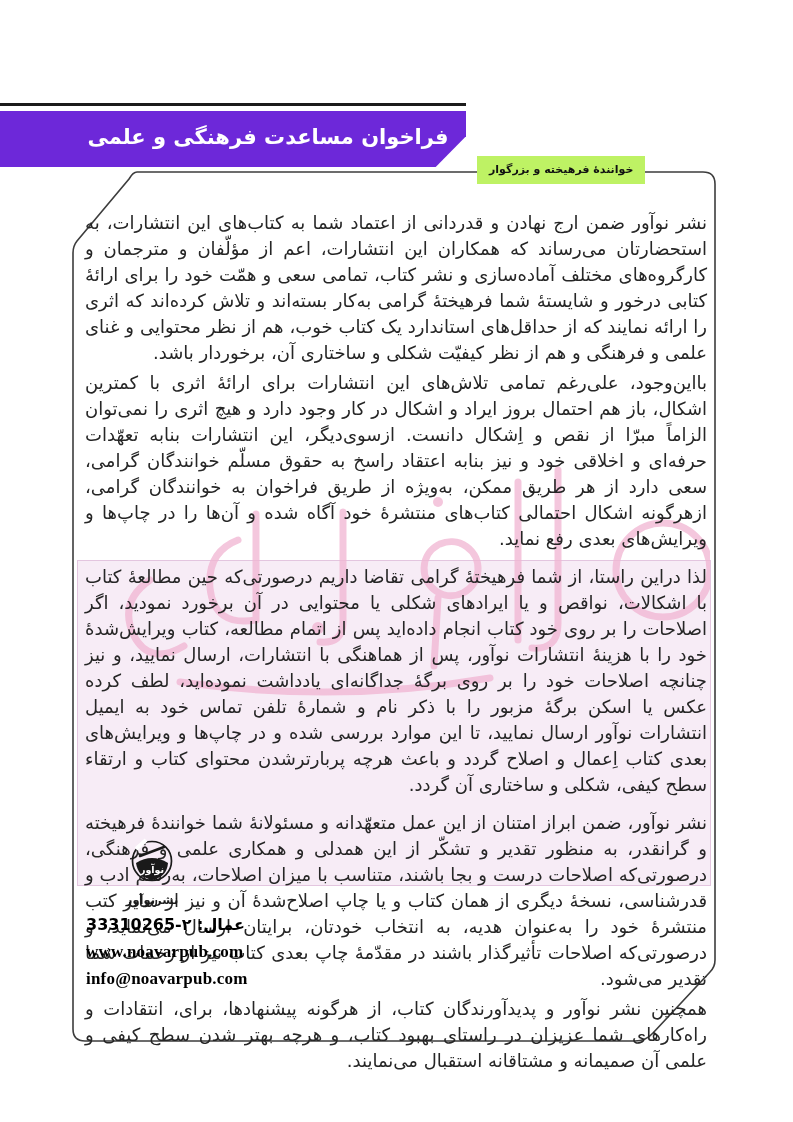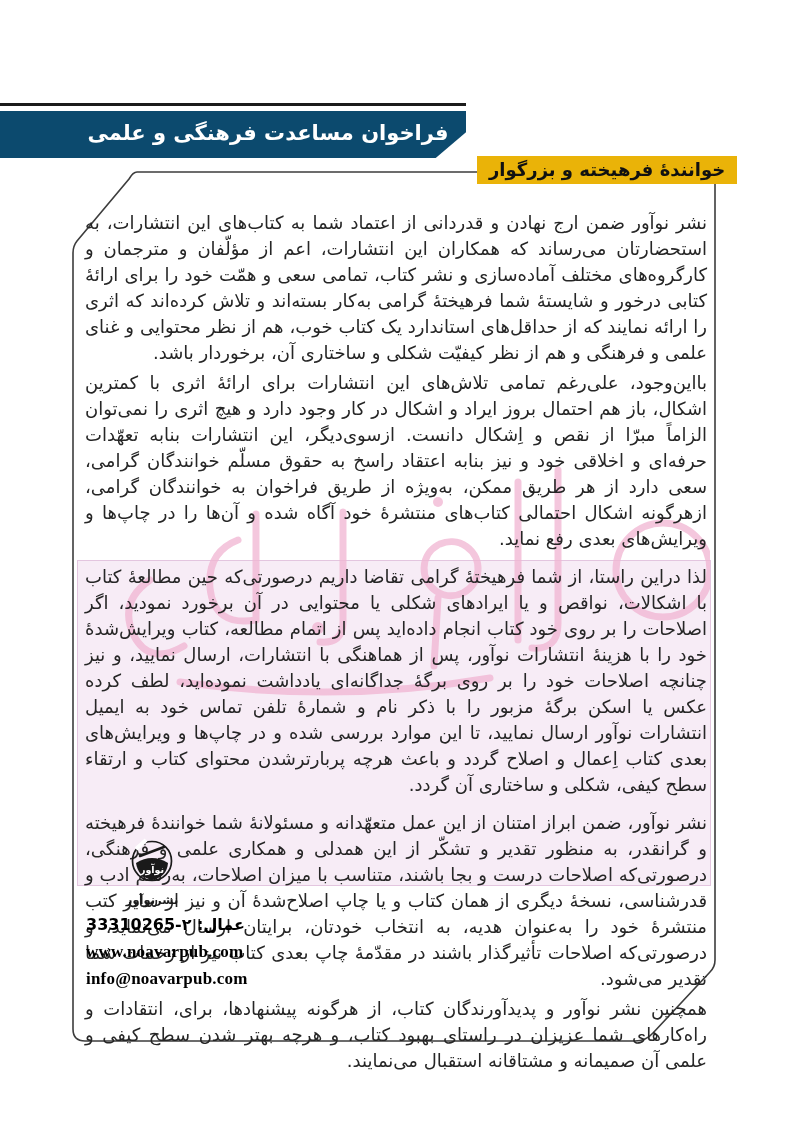--- a/index.html
+++ b/index.html
@@ -5,32 +5,32 @@
   html,body{margin:0;padding:0;background:#fff;}
   .page{
     position:relative; width:793px; height:1122px; background:#ffffff;
     overflow:hidden; z-index:0;
     font-family:"DejaVu Sans", sans-serif;
   }
   
   .top-rule{position:absolute; left:0; top:103px; width:466px; height:3px; background:#1b1b1b;}
   
   .banner{
-    position:absolute; left:0; top:111px; width:466px; height:47px; background:#0c4a6e;
+    position:absolute; left:0; top:111px; width:466px; height:56px; background:#6d28d9;
     clip-path:polygon(0 0, 100% 0, 100% 45%, 93.5% 100%, 0 100%);
     display:flex; align-items:center; justify-content:center;
   }
   .banner-title{
     color:#ffffff; font-weight:bold; font-size:21px; padding-left:70px; padding-bottom:4px;
     direction:rtl; white-space:nowrap;
   }
   
   .reader-label{
-    position:absolute; left:477px; top:156px; background:#eab308; color:#111;
-    font-weight:bold; font-size:18px; line-height:19px; padding:4px 12px 5px 12px;
+    position:absolute; left:477px; top:156px; background:#bef264; color:#111;
+    font-weight:bold; font-size:11px; line-height:19px; padding:4px 12px 5px 12px;
     direction:rtl; white-space:nowrap;text-align:right;
   }
   .box-border{position:absolute; left:0; top:0; width:793px; height:1122px; pointer-events:none;}
   
   .watermark{position:absolute; left:88px; top:452px; width:622px; height:252px; opacity:0.75;}
   
   .content{
     position:absolute; left:85px; top:210px; width:622px;
     direction:rtl; text-align:justify;
     font-size:18px; line-height:26px; color:#262626;

